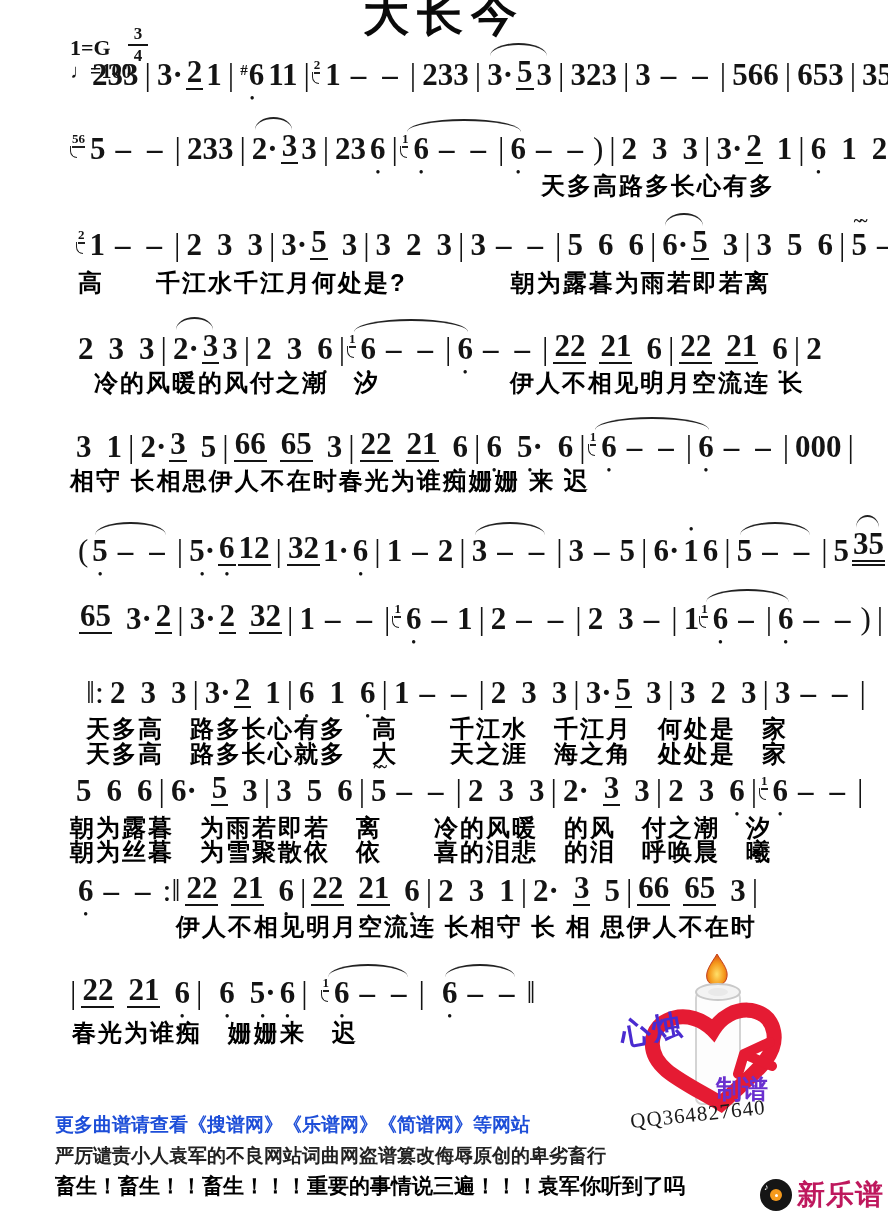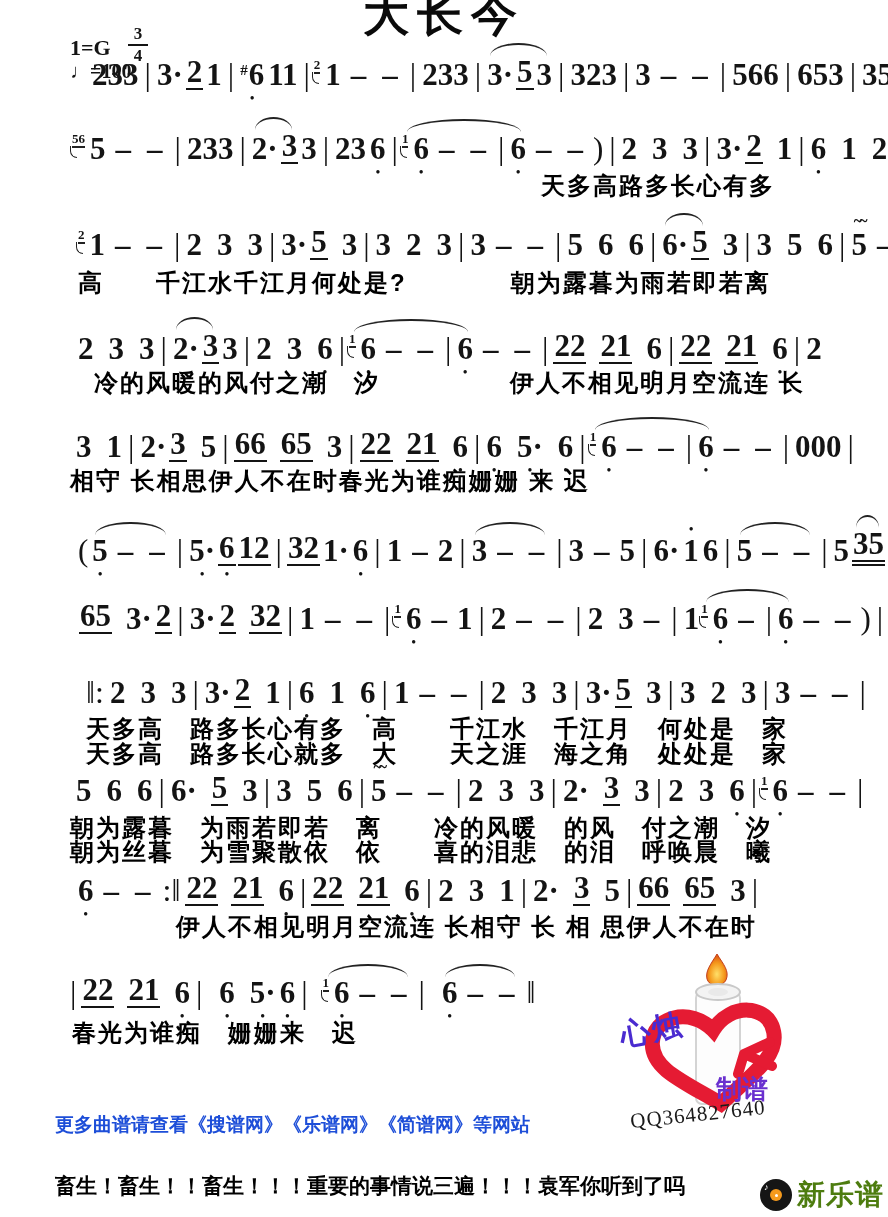--- a/index.html
+++ b/index.html
@@ -58,21 +58,21 @@
   .foot2{position:absolute;left:55px;top:1143px;font-size:19px;font-weight:bold;color:#222;}
   .foot3{position:absolute;left:55px;top:1172px;font-size:21px;font-weight:900;color:#000;}
   
   .brand{position:absolute;right:4px;top:1176px;display:flex;align-items:center;gap:5px;}
   .vinyl{position:relative;width:32px;height:32px;border-radius:50%;background:#151515;}
   .vinyl::before{content:"";position:absolute;left:50%;top:50%;width:12px;height:12px;
                  margin:-6px 0 0 -6px;border-radius:50%;background:#f59a1d;}
   .vinyl::after{content:"";position:absolute;left:50%;top:50%;width:3px;height:3px;
                 margin:-1.5px 0 0 -1.5px;border-radius:50%;background:#fff;}
   .vinyl .nt{position:absolute;left:4px;top:3px;color:#fff;font-size:9px;}
-  .brand-name{font-size:28px;font-weight:900;color:#4d7c0f;letter-spacing:1px;}
+  .brand-name{font-size:28px;font-weight:900;color:#be185d;letter-spacing:1px;}
 </style>
 </head>
 <body>
 
 <div id="page">
 
   <div class="title">大长今</div>
 
   <div class="hdr">
     <div class="key">1=G</div>
@@ -577,20 +577,21 @@
       <path d="M104,78 C84,52 44,58 42,86 C40,110 66,124 104,152 C142,124 166,110 164,86 C162,58 124,52 104,78 Z" fill="none" stroke="#e51b33" stroke-width="15" stroke-linecap="round" transform="rotate(-6 104 105)"></path>
 
       <path d="M132,102 L158,90 M132,102 L160,114 M132,102 L126,122" fill="none" stroke="#e51b33" stroke-width="10" stroke-linecap="round"></path>
     </svg>
     <div class="wm-name1">心烛</div>
     <div class="wm-name2">制谱</div>
   </div>
   <div class="wm-qq">QQ364827640</div>
 
   <div class="foot1">更多曲谱请查看《搜谱网》《乐谱网》《简谱网》等网站</div>
+  <div class="foot2">严厉谴责小人袁军的不良网站词曲网盗谱篡改侮辱原创的卑劣畜行</div>
   <div class="foot3">畜生！畜生！！畜生！！！重要的事情说三遍！！！袁军你听到了吗</div>
 
   <div class="brand">
     <div class="vinyl">
         <span class="nt">♪</span>
       </div>
     <div class="brand-name">新乐谱</div>
   </div>
 </div>
 

